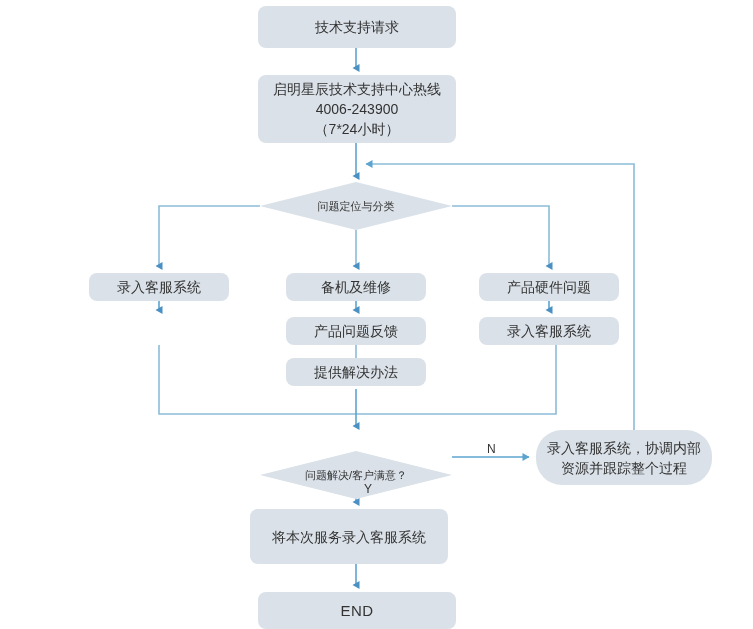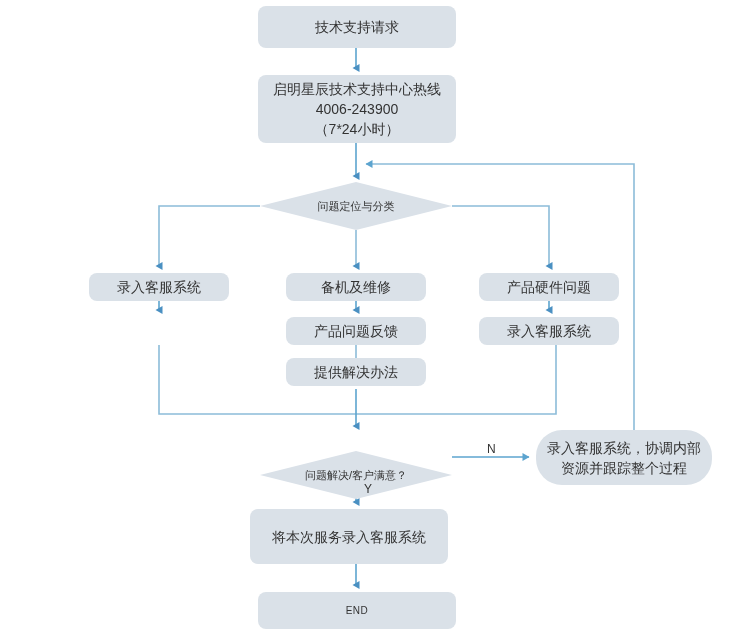--- a/index.html
+++ b/index.html
@@ -26,21 +26,21 @@
     align-items: center;
     justify-content: center;
     text-align: center;
     font-size: 14px;
     line-height: 20px;
     box-sizing: border-box;
     padding: 2px 6px;
     white-space: pre-line;
   }
   .node.latin {
-    font-size: 10px;
+    font-size: 15px;
     letter-spacing: 0.5px;
   }
   .diamond {
     position: absolute;
     color: #333333;
     display: flex;
     align-items: center;
     justify-content: center;
     text-align: center;
     font-size: 11px;

